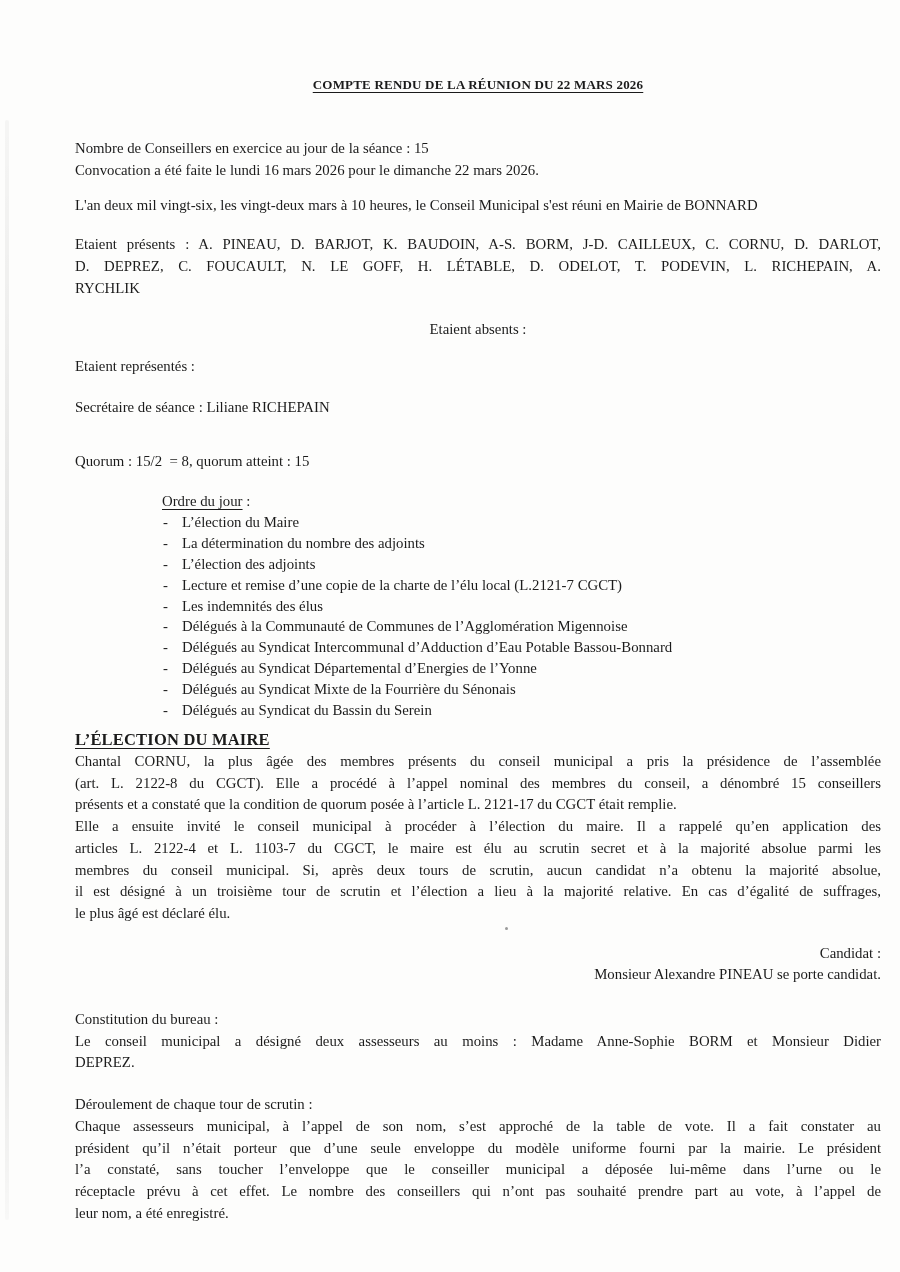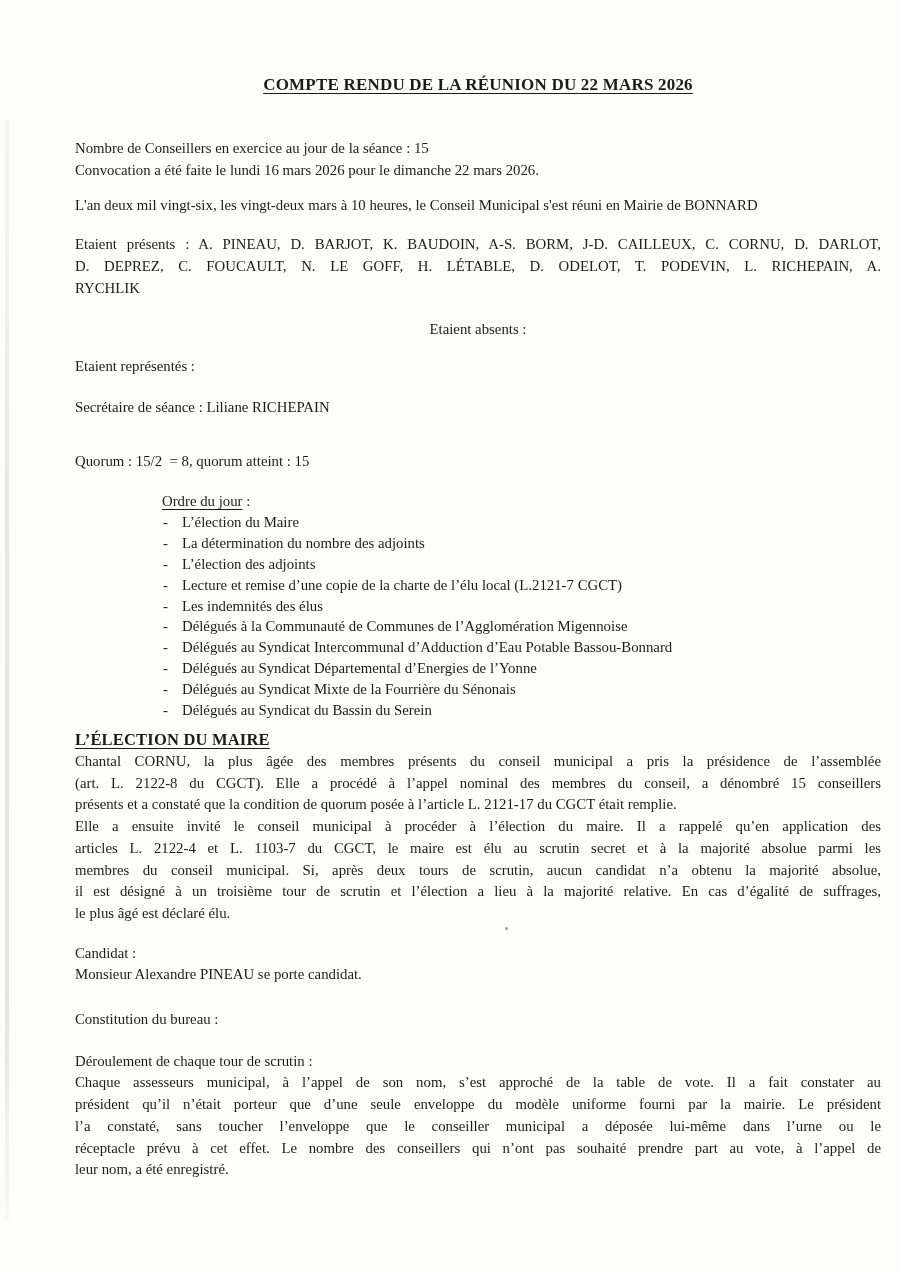--- a/index.html
+++ b/index.html
@@ -11,33 +11,33 @@
   }
   .scan-edge {
     position:absolute; left:5px; top:120px; width:4px; height:1100px;
     background:linear-gradient(to bottom, rgba(0,0,0,0.03), rgba(0,0,0,0.09) 40%, rgba(0,0,0,0.10) 80%, rgba(0,0,0,0.02));
     border-radius:2px;
   }
   .speck { position:absolute; left:505px; top:927px; width:3px; height:3px; background:#9a9a9a; border-radius:50%; }
   .content { position:absolute; left:75px; top:0; width:806px; }
   p { margin:0; }
   .doc-title {
-    margin:74px 0 0 0; font-size:17px; font-weight:bold; line-height:22px;
+    margin:74px 0 0 0; font-size:13px; font-weight:bold; line-height:22px;
     text-align:center; text-decoration:underline; text-underline-offset:3px; letter-spacing:0.2px;
   }
   .b-nombre   { margin-top:42px; }
   .b-open     { margin-top:14px; }
   .b-presents { margin-top:17px; }
   .b-absents  { margin-top:20px;text-align:center; }
   .b-repres   { margin-top:15px; }
   .b-secret   { margin-top:19px; }
   .b-quorum   { margin-top:33px; white-space:pre-wrap; }
   .b-agenda   { margin-top:18px; padding-left:87px; line-height:20.9px; }
   .b-section  { margin-top:8px; }
-  .b-candidat { margin-top:18px; }
+  .b-candidat { margin-top:18px;text-align:right; }
   .b-bureau   { margin-top:23px; }
   .b-deroul   { margin-top:20px; }
   .agenda-item { display:flex; }
   .agenda-item .dash { flex:none; width:19px; padding-left:1px; }
   .agenda-item .item-text { flex:auto; }
   .u { text-decoration:underline; text-underline-offset:3px; }
   h2.section-heading {
     margin:0; font-size:16.5px; font-weight:bold; line-height:22px;
     text-decoration:underline; text-underline-offset:3px; letter-spacing:0.2px;
   }
@@ -135,20 +135,24 @@
       </div>
     </div>
 
     <div class="b-candidat">
       <p>Candidat :</p>
       <p>Monsieur Alexandre PINEAU se porte candidat.</p>
     </div>
 
     <div class="b-bureau">
       <p>Constitution du bureau :</p>
+      <div class="para">
+        <div class="jline">Le conseil municipal a désigné deux assesseurs au moins : Madame Anne-Sophie BORM et Monsieur Didier</div>
+        <div class="jline last">DEPREZ.</div>
+      </div>
     </div>
 
     <div class="b-deroul">
       <p>Déroulement de chaque tour de scrutin :</p>
       <div class="para">
         <div class="jline">Chaque assesseurs municipal, à l’appel de son nom, s’est approché de la table de vote. Il a fait constater au</div>
         <div class="jline">président qu’il n’était porteur que d’une seule enveloppe du modèle uniforme fourni par la mairie. Le président</div>
         <div class="jline">l’a constaté, sans toucher l’enveloppe que le conseiller municipal a déposée lui-même dans l’urne ou le</div>
         <div class="jline">réceptacle prévu à cet effet. Le nombre des conseillers qui n’ont pas souhaité prendre part au vote, à l’appel de</div>
         <div class="jline last">leur nom, a été enregistré.</div>

